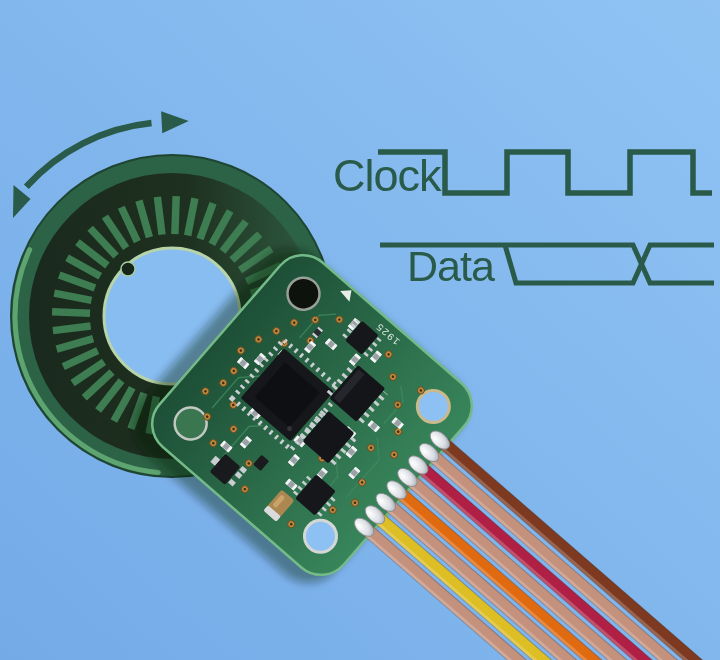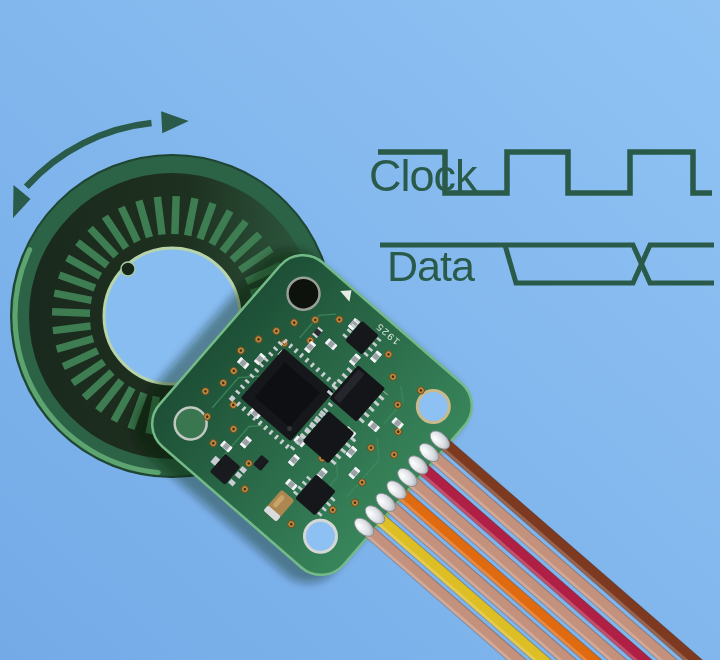--- a/index.html
+++ b/index.html
@@ -1,22 +1,22 @@
 <!DOCTYPE html>
 <html><head>
 <meta charset="utf-8">
 <style>
   html,body{margin:0;padding:0;background:#6fa6e2;}
   .stage{position:relative;width:720px;height:660px;overflow:hidden;
          font-family:"Liberation Sans",sans-serif;}
   .stage svg{position:absolute;left:0;top:0;}
   .sig-label{position:absolute;font-family:"Liberation Sans",sans-serif;
              font-weight:400;letter-spacing:-1px;line-height:1;user-select:none;}
-  #clock-label{left:333px;top:153px;font-size:45px;margin-left:36px;}
-  #data-label{left:387px;top:245px;font-size:43px;}
+  #clock-label{left:333px;top:153px;font-size:45px;}
+  #data-label{left:407px;top:245px;font-size:43px;}
 </style>
 </head>
 <body>
 
 <div class="stage">
 
 <svg id="scene" width="720" height="660" viewBox="0 0 720 660">
   <defs>
     <linearGradient id="bgGrad" x1="1" y1="0" x2="0" y2="1">
       <stop id="bgStop1" offset="0" stop-color="#90c3f4"></stop>

